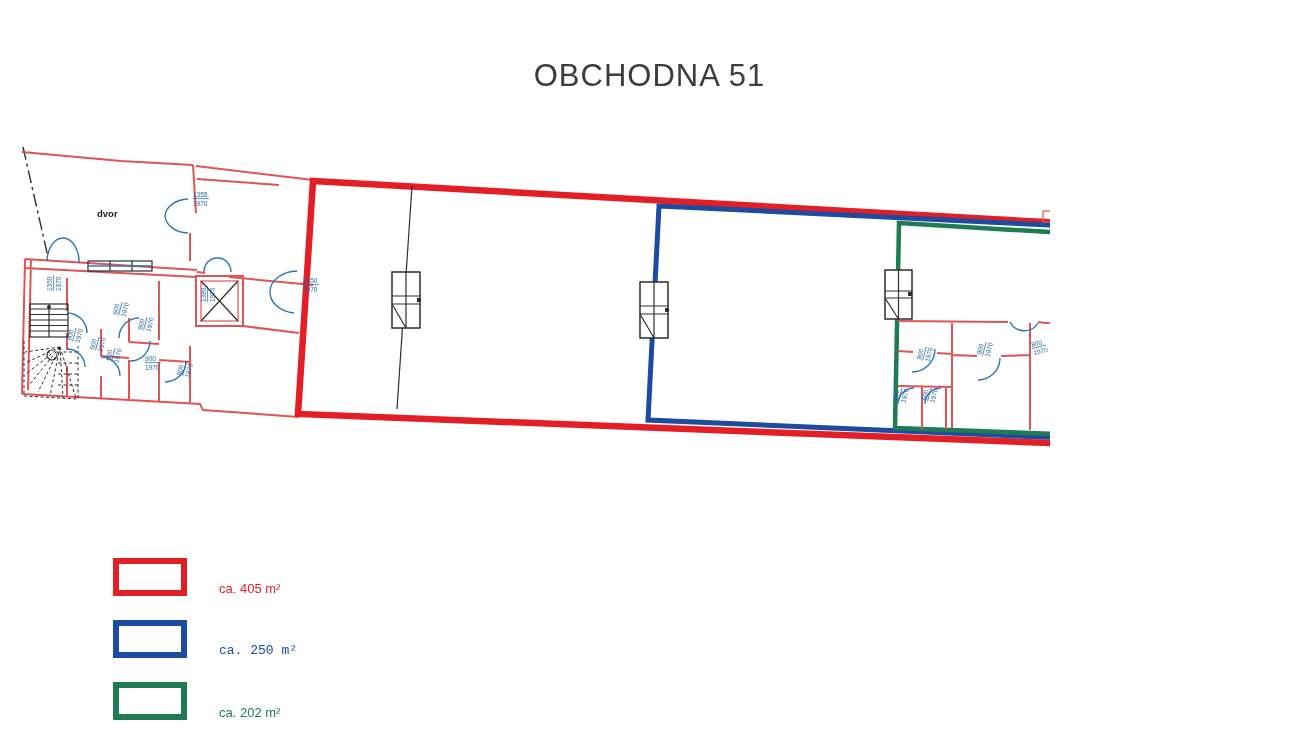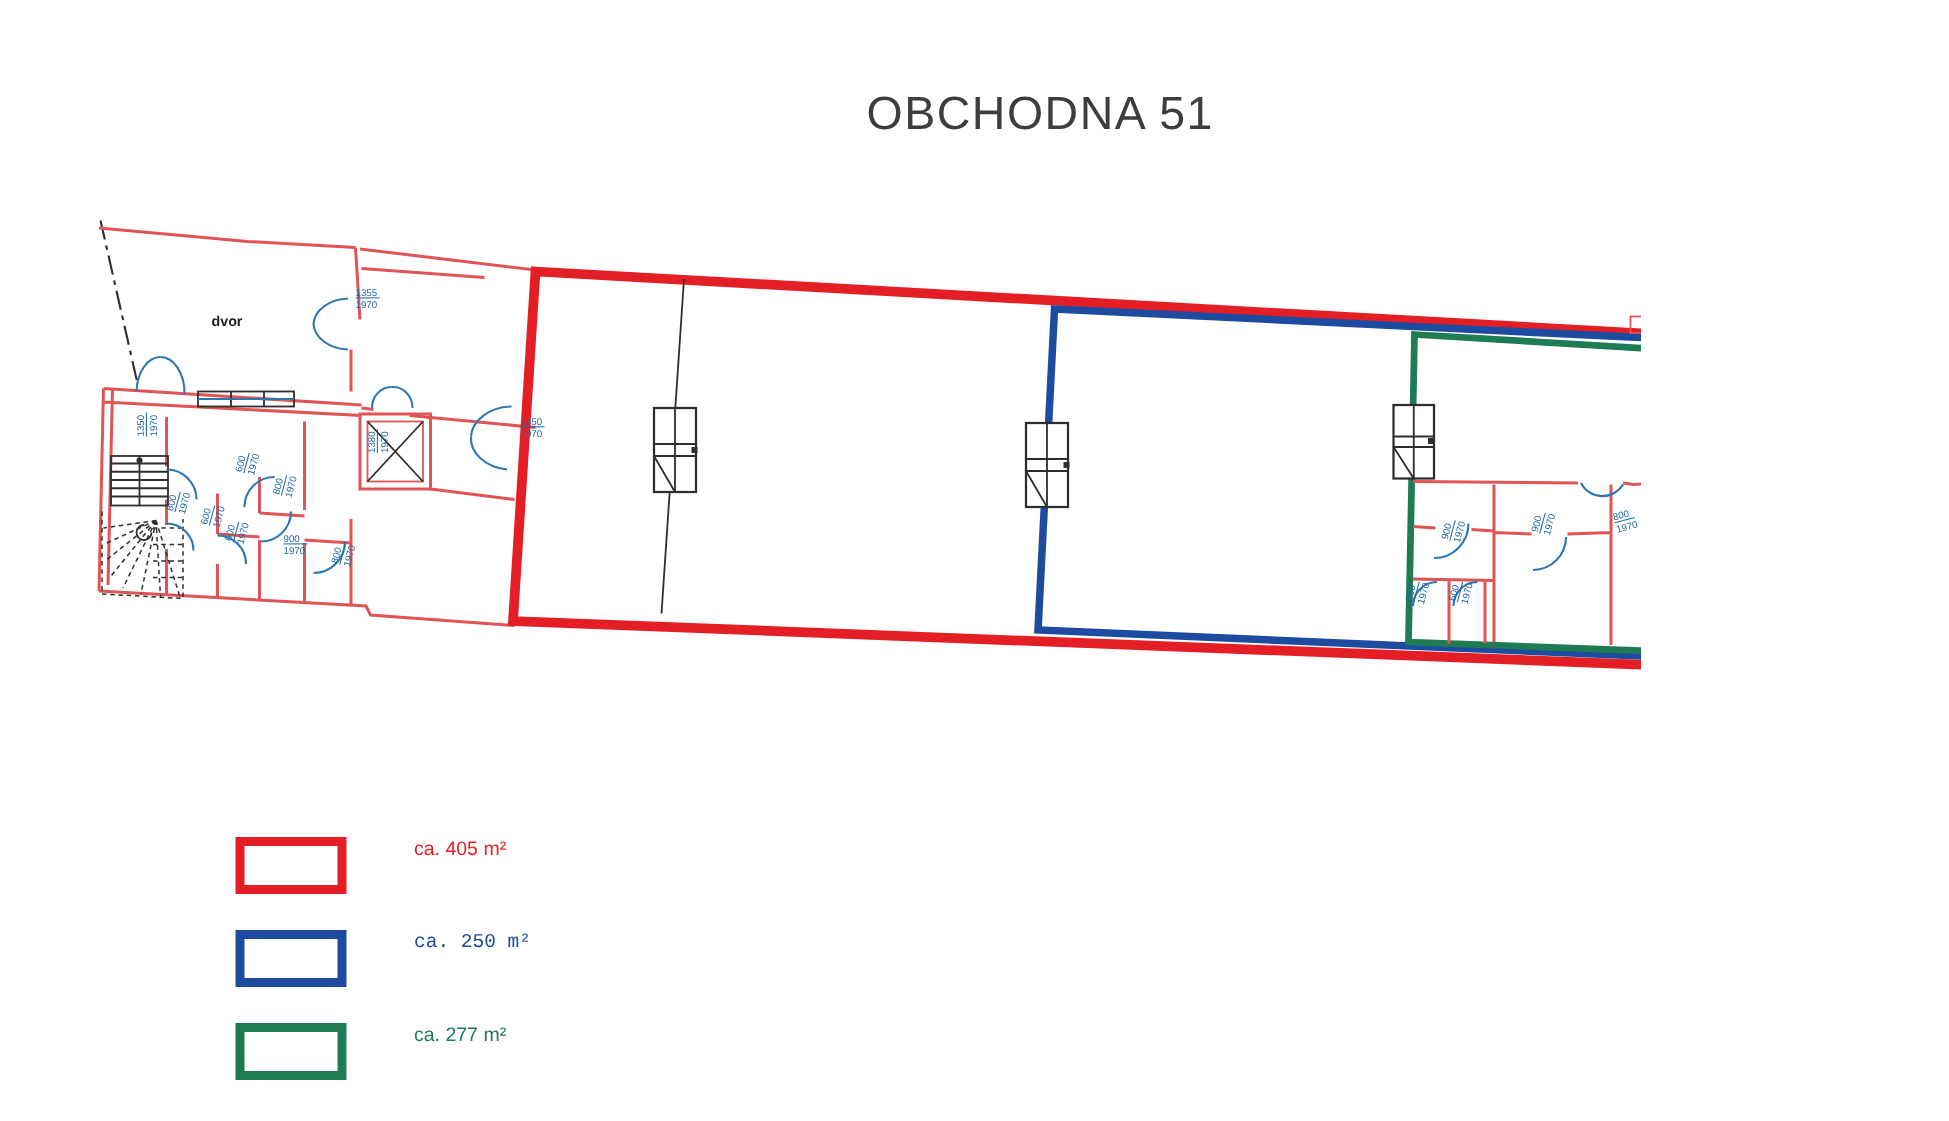--- a/index.html
+++ b/index.html
@@ -1,17 +1,17 @@
 <!DOCTYPE html>
 <html style="--area_red: #e31e25; --area_blue: #1c4ba0; --area_green: #1f7b53; --wall_red: #e05455; --door_blue: #2d78b3; --dim_blue: #2069a8; --line_black: #2e2e2e; --title_gray: #3d3d3d;"><head>
 <meta charset="utf-8">
 <style>
   html,body{margin:0;padding:0;background:#fff;}
   .page{position:relative;width:1050px;height:747px;background:#ffffff;overflow:hidden;
-        font-family:"Liberation Sans",sans-serif;margin-left:44px;}
+        font-family:"Liberation Sans",sans-serif;}
   .title{position:absolute;top:58px;left:0;width:1299px;text-align:center;
          font-size:31px;font-weight:400;letter-spacing:1px;color:var(--title_gray,#3d3d3d);}
   .plan-svg{position:absolute;top:0;left:0;}
 
   
   .o-red{stroke:var(--area_red,#e31e25);stroke-width:6.5;fill:none;stroke-linejoin:miter;}
   .o-blue{stroke:var(--area_blue,#1c4ba0);stroke-width:5;fill:none;stroke-linejoin:miter;}
   .o-green{stroke:var(--area_green,#1f7b53);stroke-width:4.5;fill:none;stroke-linejoin:miter;}
   .wall{stroke:var(--wall_red,#e05455);stroke-width:2;fill:none;}
   .wallthin{stroke:var(--wall_red,#e05455);stroke-width:1.2;fill:none;}
@@ -20,21 +20,21 @@
   .dash{stroke:var(--line_black,#2e2e2e);stroke-width:1;fill:none;stroke-dasharray:3 2.5;}
   .dashdot{stroke:var(--line_black,#2e2e2e);stroke-width:1.4;fill:none;stroke-dasharray:13 4 3 4;}
   .col{fill:#ffffff;stroke:var(--line_black,#2e2e2e);stroke-width:1.5;}
   .dot{fill:var(--line_black,#2e2e2e);stroke:none;}
   .dim text{font-family:"Liberation Sans",sans-serif;font-size:6.5px;fill:var(--dim_blue,#2069a8);}
   .dim line{stroke:var(--dim_blue,#2069a8);stroke-width:0.7;}
   .dvor{font-family:"Liberation Sans",sans-serif;font-size:9.5px;font-weight:bold;fill:#1d1d1d;}
 
   
   .legend{position:absolute;left:113px;top:558px;}
-  .legend-row{display:flex;align-items:flex-start;margin-bottom:24px;gap:13px;}
+  .legend-row{display:flex;align-items:flex-end;margin-bottom:24px;}
   .swatch{width:62px;height:26px;border:6px solid #000;background:#fff;}
   .legend-label{margin-left:32px;font-size:13px;}
 </style>
 </head>
 <body>
 
 <div class="page">
 
   <div class="title">OBCHODNA 51</div>
 
@@ -261,17 +261,17 @@
     <div class="legend-row">
       <div class="swatch" style="border-color: rgb(227, 30, 37);"></div>
       <span class="legend-label" style="color: rgb(227, 30, 37);">ca. 405 m²</span>
     </div>
     <div class="legend-row">
       <div class="swatch" style="border-color: rgb(28, 75, 160);"></div>
       <span class="legend-label" style="color: rgb(28, 75, 160); font-family: Liberation Mono, monospace;">ca. 250 m²</span>
     </div>
     <div class="legend-row">
       <div class="swatch" style="border-color: rgb(31, 123, 83);"></div>
-      <span class="legend-label" style="color: rgb(31, 123, 83);">ca. 277 m²</span>
+      <span class="legend-label" style="color: rgb(31, 123, 83);">ca. 202 m²</span>
     </div>
   </div>
 
 </div>
 
 </body></html>

